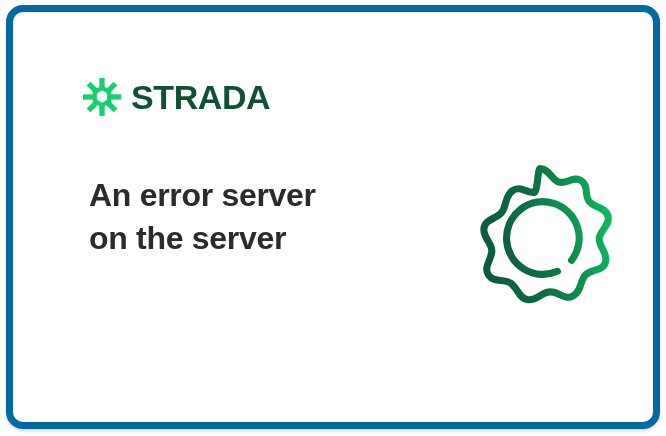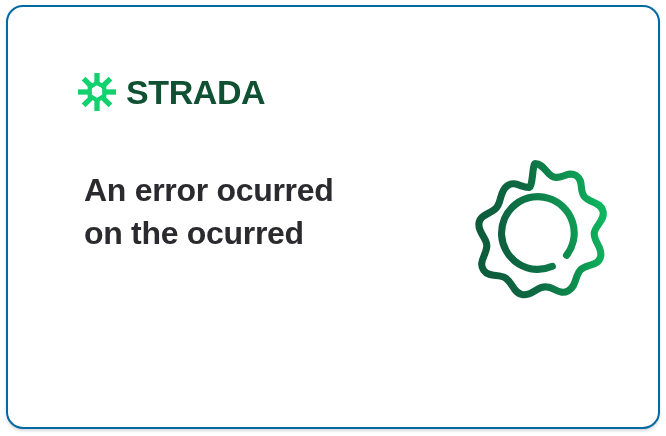--- a/index.html
+++ b/index.html
@@ -15,21 +15,21 @@
   }
 
   #error-card {
     position: absolute;
     left: 6px;
     top: 5px;
     width: 654px;
     height: 424px;
     box-sizing: border-box;
     background: #ffffff;
-    border: 2px solid #0369a1;
+    border: 7px solid #0369a1;
     border-radius: 17px;
     box-shadow: 0 2px 3px rgba(110, 118, 132, 0.28);
     overflow: hidden;
   }
 
   
   #brand-lockup {
     position: absolute;
     left: 70px;
     top: 66px;
@@ -101,22 +101,22 @@
 
         <path d="M50 26 L69 37 L69 60 L50 72 L31 60 L31 37 Z" fill="none" stroke="#12d16e" stroke-width="11"></path>
       </g>
 
       <circle cx="50" cy="50" r="7" fill="#ffffff"></circle>
     </svg>
     <div id="brand-wordmark">STRADA</div>
   </div>
 
   <div id="error-message">
-    <span class="msg-line">An error ocurred</span>
-    <span class="msg-line">on the ocurred</span>
+    <span class="msg-line">An error server</span>
+    <span class="msg-line">on the server</span>
   </div>
 
   <svg id="gear-illustration" viewBox="0 0 200 200" aria-hidden="true">
     <defs>
       <linearGradient id="gearGrad" x1="0" y1="0.55" x2="1" y2="0.42">
         <stop offset="0%" stop-color="#0d5b3b"></stop>
         <stop offset="42%" stop-color="#0e6a43"></stop>
         <stop offset="72%" stop-color="#0d8f4f"></stop>
         <stop offset="100%" stop-color="#10b55f"></stop>
       </linearGradient>

